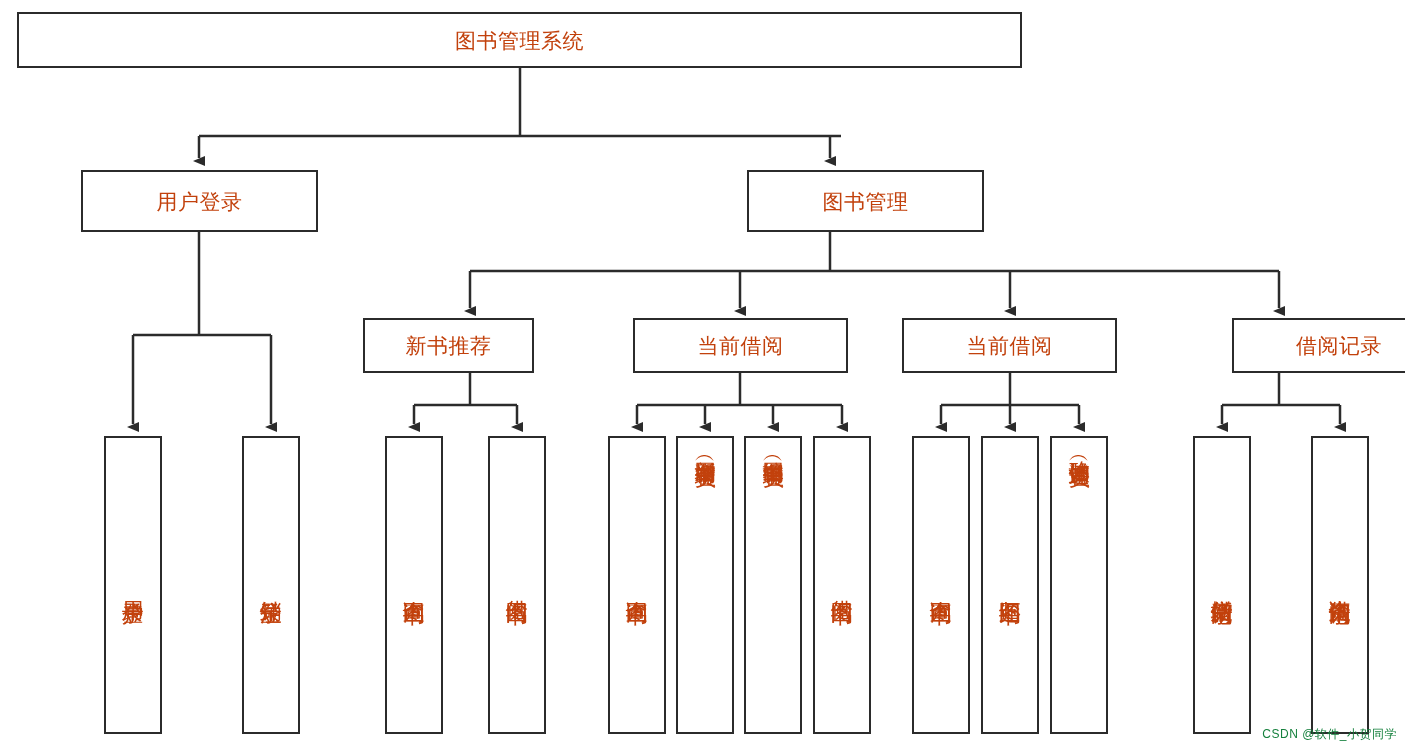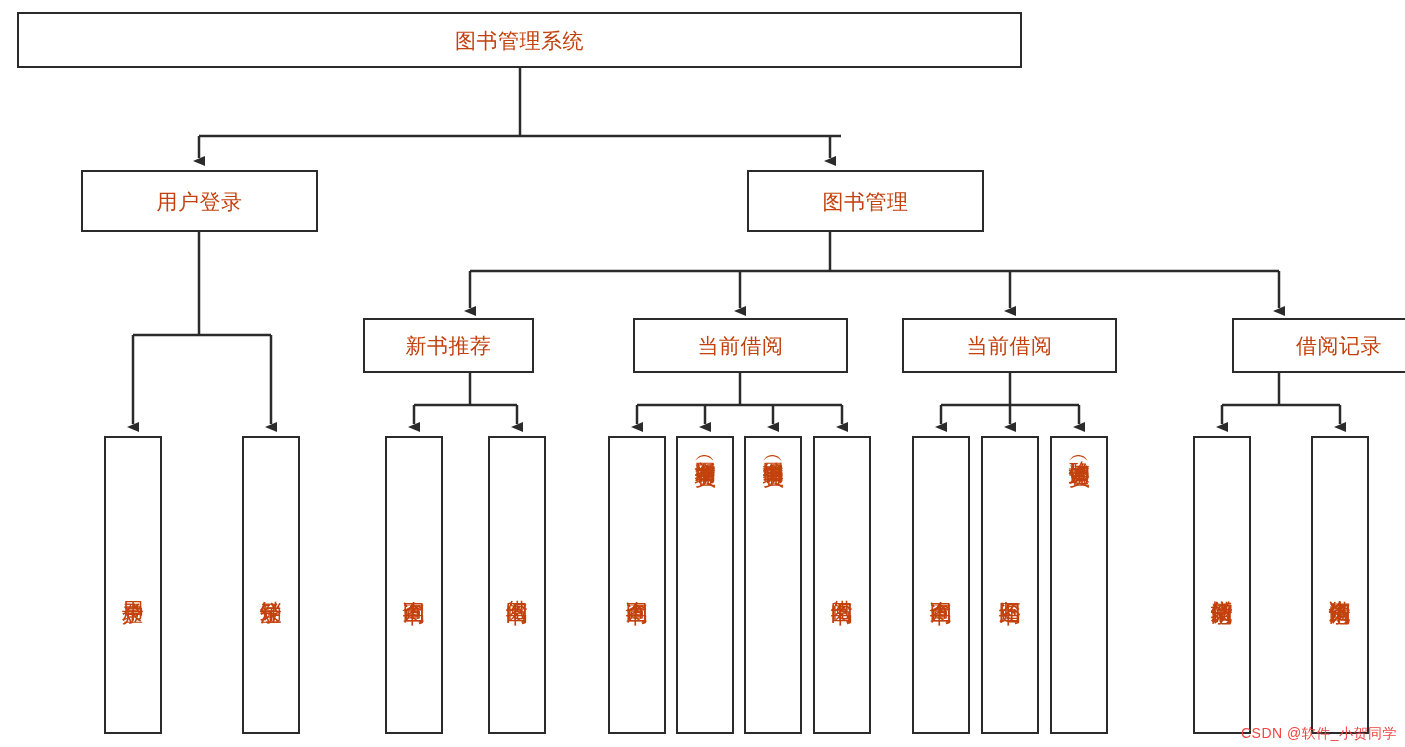--- a/index.html
+++ b/index.html
@@ -63,22 +63,22 @@
     font-size: 21px;
   }
   .node.vert.center {
     align-items: center;
     padding-top: 0;
   }
   #watermark {
     position: absolute;
     right: 8px;
     bottom: 4px;
-    font-size: 14px;
-    color: #ef4444;
+    font-size: 12px;
+    color: #15803d;
     letter-spacing: 0.5px;
     white-space: nowrap;
   }
 </style>
 </head>
 <body>
 
 <div id="canvas">
 
   <svg class="wires" viewBox="0 0 1405 747" xmlns="http://www.w3.org/2000/svg">

